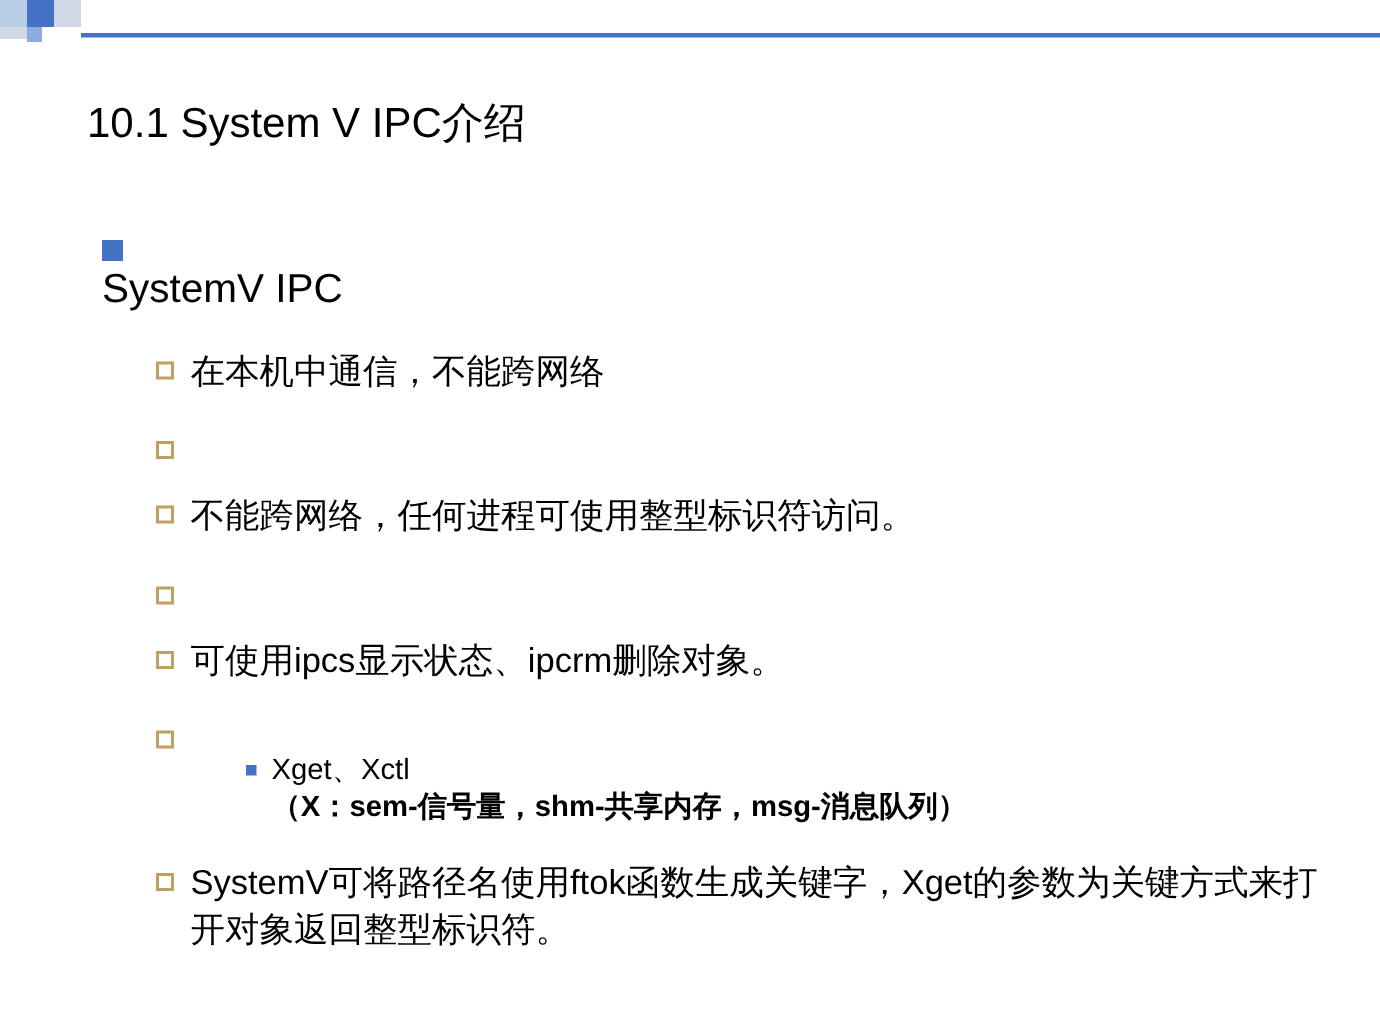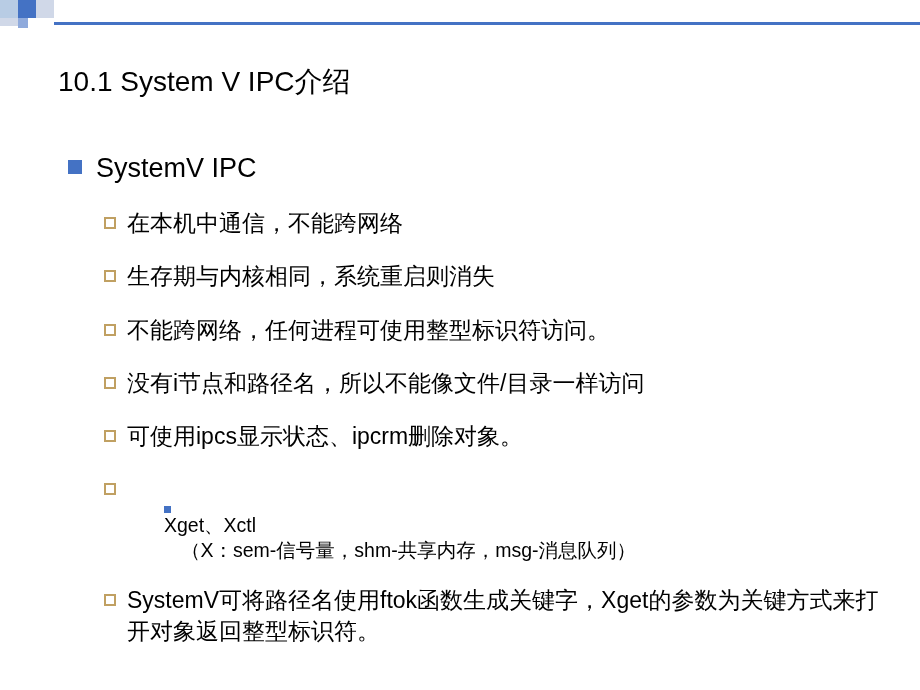--- a/index.html
+++ b/index.html
@@ -83,20 +83,21 @@
       top: 150px;
       width: 820px;
     }
     .bullet-row {
       display: flex;
       align-items: flex-start;
       line-height: 1.35;
     }
     .level1 {
       margin-bottom: 4px;
+      flex-direction: column;
     }
     .level1 .bullet {
       width: 14px;
       height: 14px;
       background: #4472c4;
       margin-right: 14px;
       margin-top: 10px;
       flex-shrink: 0;
     }
     .level1 .text {
@@ -117,21 +118,20 @@
       flex-shrink: 0;
     }
     .level2 .text {
       font-size: 23px;
       color: #000;
       line-height: 1.35;
     }
     .level3 {
       margin-left: 96px;
       margin-bottom: 0px;
-      flex-direction: column;
     }
     .level3 .bullet {
       width: 7px;
       height: 7px;
       background: #4472c4;
       margin-right: 10px;
       margin-top: 9px;
       flex-shrink: 0;
     }
     .level3 .text {
@@ -139,20 +139,21 @@
       color: #000;
       line-height: 1.3;
     }
     .level3-cont {
       margin-left: 113px;
     }
     .level3-cont .text {
       font-size: 19.5px;
       color: #000;
       line-height: 1.3;
+      font-weight: bold;
     }
   </style>
 </head>
 <body>
 
 <div class="decoration">
   <div class="deco-square s1"></div>
   <div class="deco-square s2"></div>
   <div class="deco-square s3"></div>
   <div class="deco-square s4"></div>
@@ -168,31 +169,29 @@
     <div class="text">SystemV IPC</div>
   </div>
 
   <div class="bullet-row level2">
     <div class="bullet"></div>
     <div class="text">在本机中通信，不能跨网络</div>
   </div>
 
   <div class="bullet-row level2">
     <div class="bullet"></div>
-    <div class="text">生存期与内核相同，系统重启则消失</div>
   </div>
 
   <div class="bullet-row level2">
     <div class="bullet"></div>
     <div class="text">不能跨网络，任何进程可使用整型标识符访问。</div>
   </div>
 
   <div class="bullet-row level2">
     <div class="bullet"></div>
-    <div class="text">没有i节点和路径名，所以不能像文件/目录一样访问</div>
   </div>
 
   <div class="bullet-row level2">
     <div class="bullet"></div>
     <div class="text">可使用ipcs显示状态、ipcrm删除对象。</div>
   </div>
 
   <div class="bullet-row level2">
     <div class="bullet"></div>
   </div>

